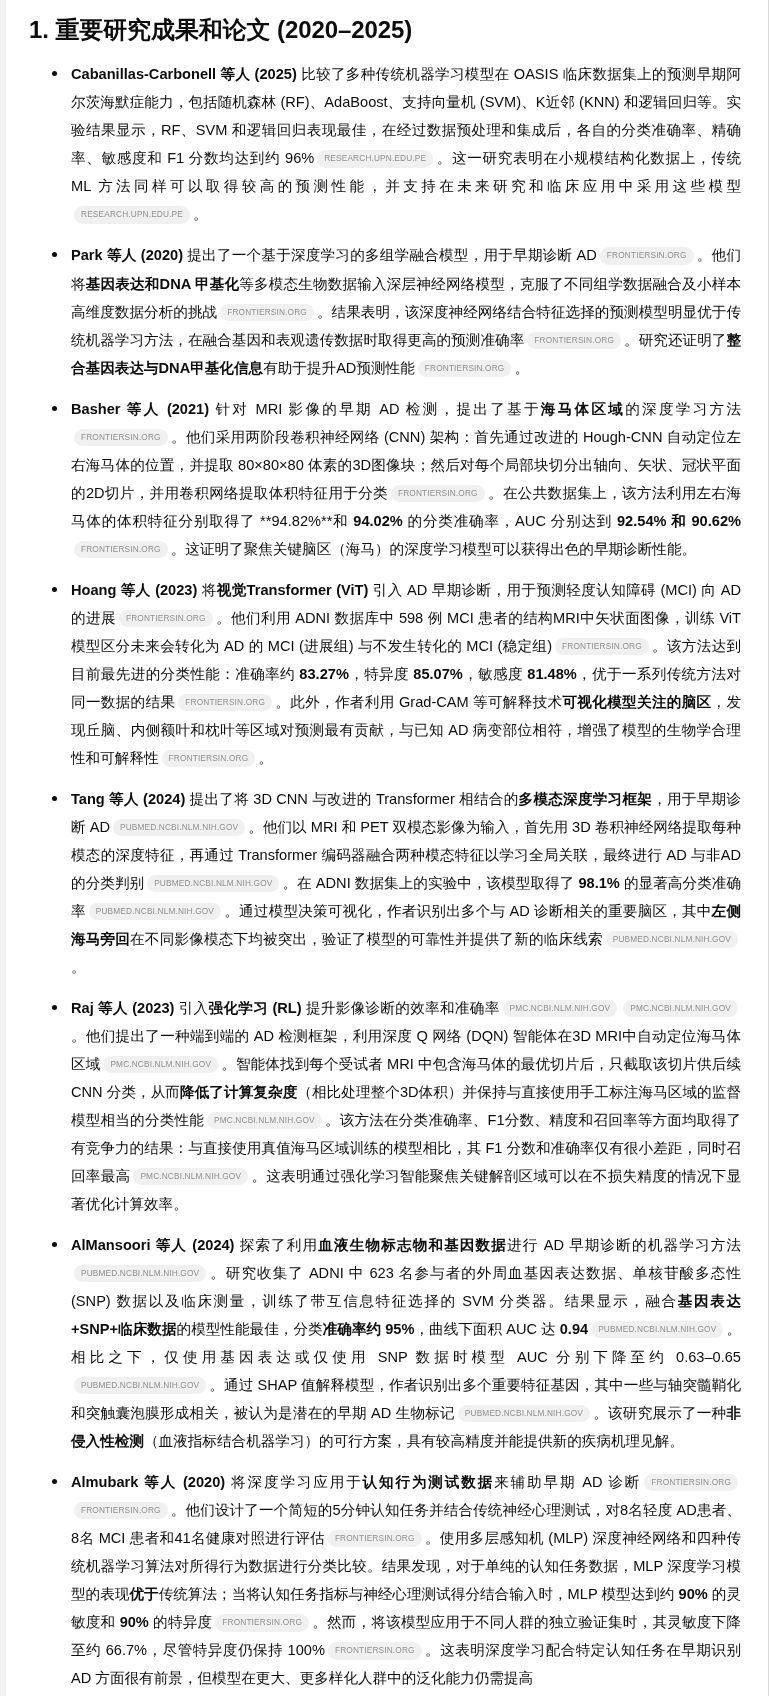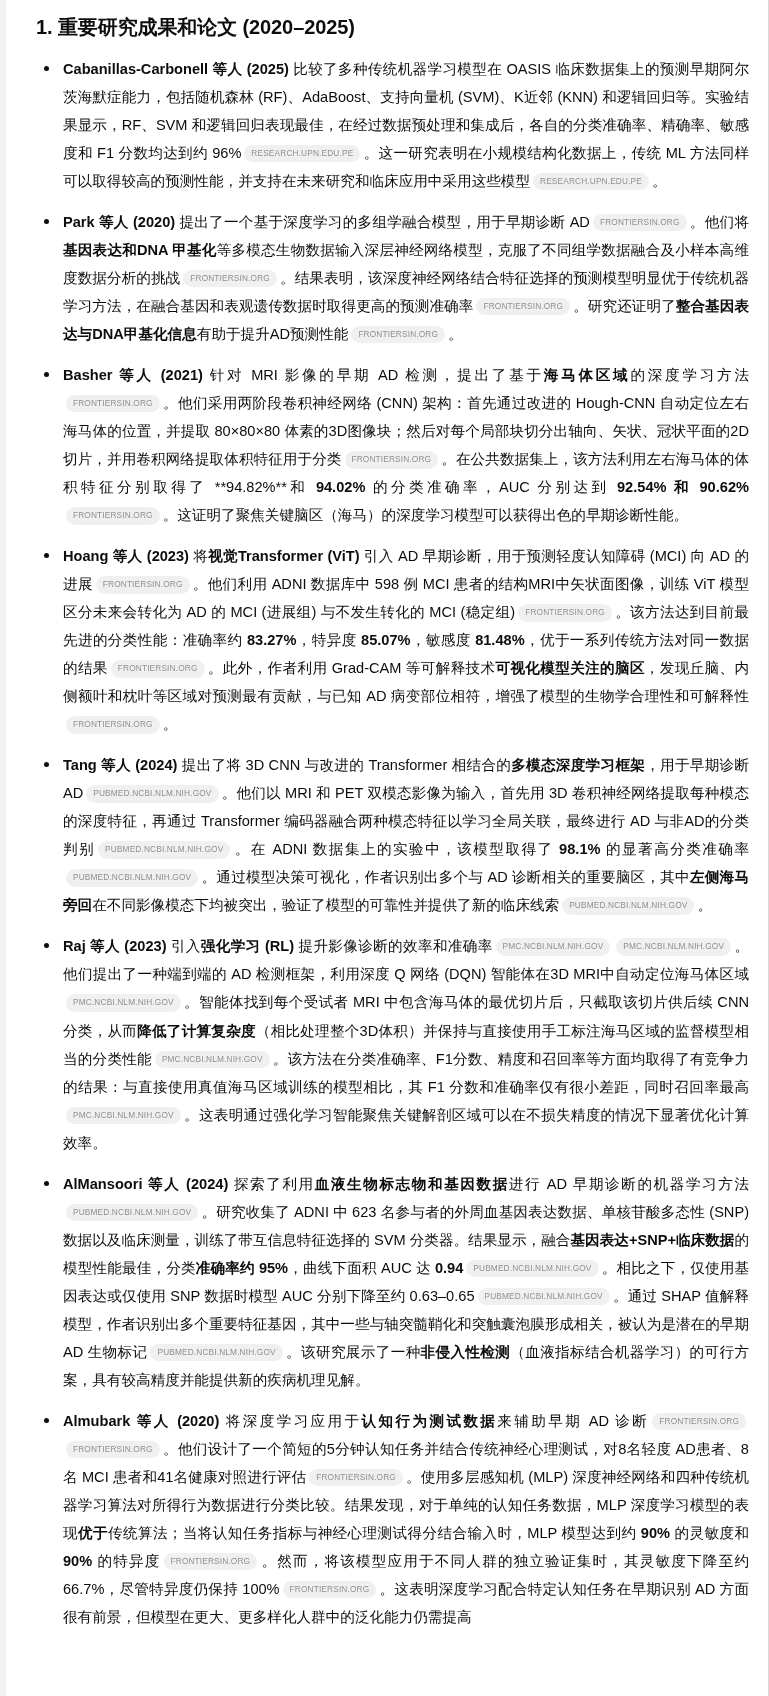--- a/index.html
+++ b/index.html
@@ -25,31 +25,31 @@
     border-left: 6px solid #f2f2f2;
     border-right: 1px solid #d9d9d9;
     overflow: hidden;
   }
 
   .content {
     padding: 10px 14px 0 16px;
   }
 
   .doc-title {
-    font-size: 20px;
+    font-size: 24px;
     line-height: 1.35;
     font-weight: 700;
     letter-spacing: -0.1px;
     color: #0d0d0d;
-    margin: 4px 0 14px 14px;
+    margin: 4px 0 14px 7px;
   }
 
   ul.bullet-list {
     list-style: none;
-    margin: 5px;
+    margin: 13px;
     padding: 0;
   }
 
   li.bullet-item {
     position: relative;
     padding-left: 36px;
     margin-bottom: 13px;
     font-size: 14.6px;
     line-height: 1.92;
     color: #0d0d0d;

